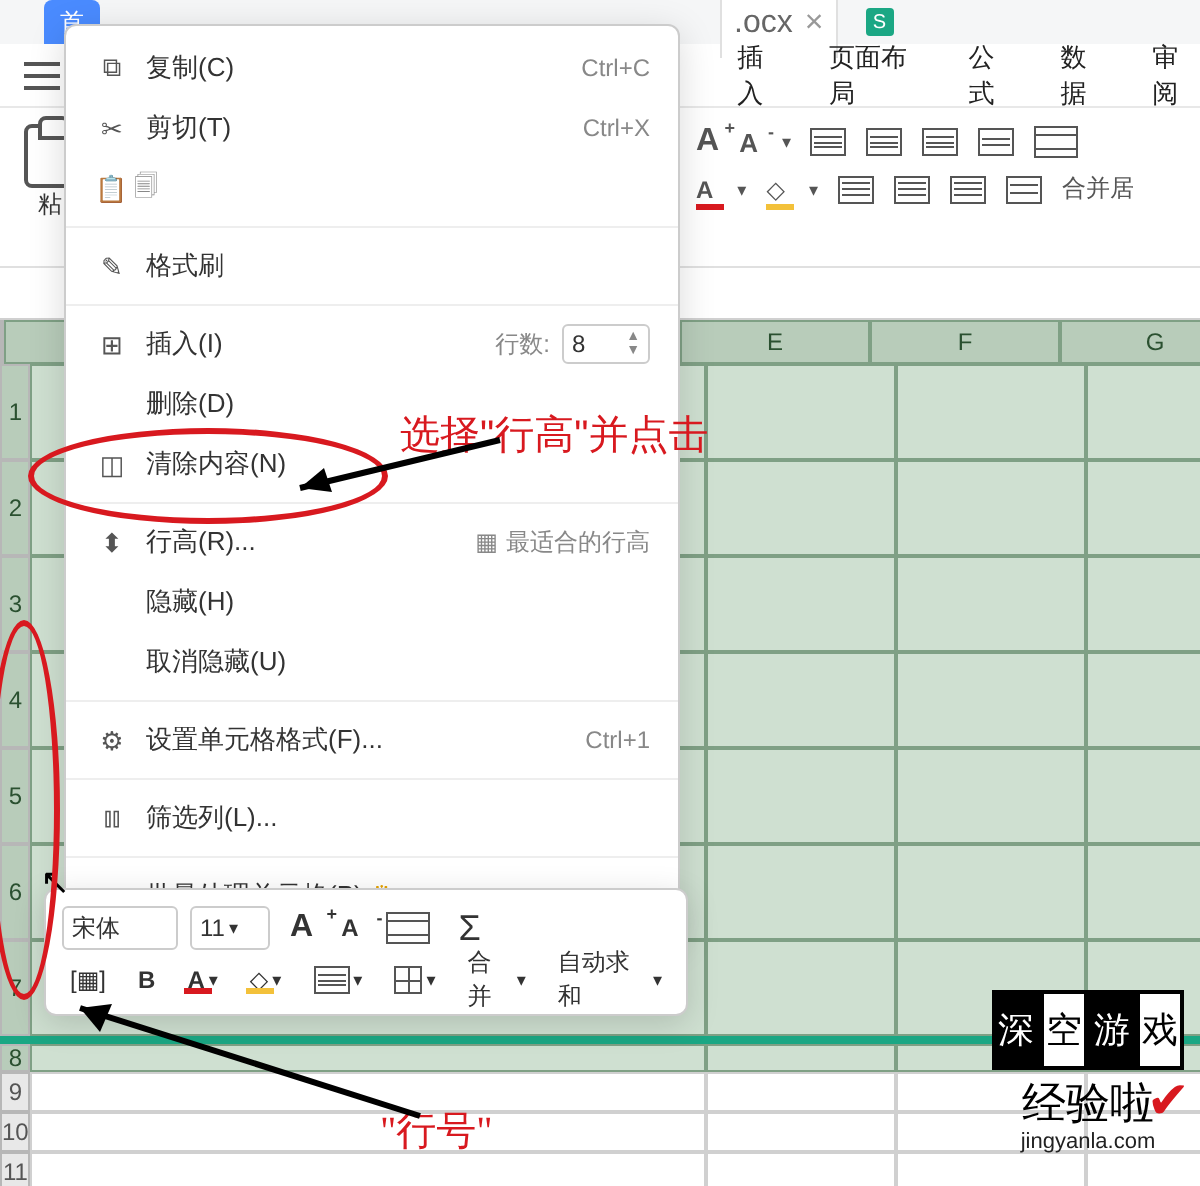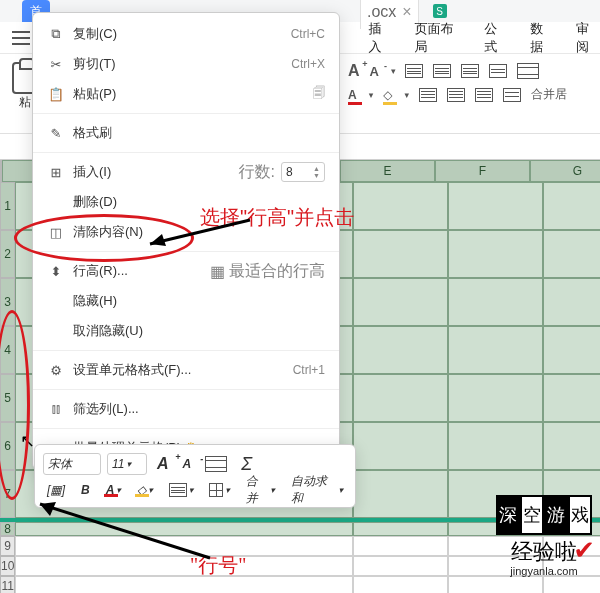--- a/index.html
+++ b/index.html
@@ -51,37 +51,37 @@
 .cells .crow .cell { flex:0 0 95px; border:1px solid #7fa085; background:#cfe0d1;}
 .cells .crow.small { height:20px;}
 .cells .crow.small .cell { background:#fff; border:1px solid #d0d0d0;}
 
 
 .context-menu { position:absolute; left:32px; top:12px; width:308px; background:#fff; border:1px solid #ccc; border-radius:6px; box-shadow:0 4px 18px rgba(0,0,0,0.15); padding:6px 0; z-index:50; font-size:13px; color:#333;}
 .context-menu .mi { display:flex; align-items:center; height:30px; padding:0 14px 0 12px; position:relative;}
 .context-menu .mi .ico { width:22px; display:flex; align-items:center; justify-content:center; color:#555;}
 .context-menu .mi .lbl { flex:1; margin-left:6px;}
 .context-menu .mi .short { color:#888; font-size:12px;}
-.context-menu .mi .side { color:#888; font-size:16px;}
+.context-menu .mi .side { color:#888; font-size:12px;}
 .context-menu .mi .stepper { width:44px; height:20px; border:1px solid #ccc; border-radius:3px; display:flex; align-items:center; justify-content:space-between; padding:0 4px; font-size:12px; margin-left:6px;}
 .context-menu .mi .stepper .arrows{display:flex;flex-direction:column;font-size:7px;line-height:7px;color:#888;}
 .context-menu hr { border:none; border-top:1px solid #eee; margin:4px 0;}
 .context-menu .mi .more { position:absolute; right:10px; font-size:10px; color:#888;}
 
 
 .red-ellipse { position:absolute; border:3px solid #d8191f; border-radius:50%; z-index:60; pointer-events:none;}
 .ellipse-rowheight { left:14px; top:214px; width:180px; height:48px;}
 .ellipse-rownums { left:-6px; top:310px; width:36px; height:190px;}
 .anno-text { position:absolute; color:#d8191f; font-size:20px; font-family:"SimSun",serif; z-index:60; pointer-events:none;}
 .anno1 { left:200px; top:204px;}
 .anno2 { left:190px; top:552px;}
 svg.arrow { position:absolute; z-index:60; pointer-events:none;}
 
 
-.mini-toolbar { position:absolute; left:34px; top:444px; width:322px; height:64px; background:#fff; border:1px solid #ccc; border-radius:6px; box-shadow:0 4px 16px rgba(0,0,0,0.15); z-index:55; padding:6px 8px; font-size:12px; color:#333;font-style:italic;}
+.mini-toolbar { position:absolute; left:22px; top:444px; width:322px; height:64px; background:#fff; border:1px solid #ccc; border-radius:6px; box-shadow:0 4px 16px rgba(0,0,0,0.15); z-index:55; padding:6px 8px; font-size:12px; color:#333;}
 .mini-toolbar .r1 { display:flex; align-items:center; gap:6px; height:26px;}
 .mini-toolbar .r2 { display:flex; align-items:center; gap:8px; height:26px;}
 .mini-toolbar select,.mini-toolbar .combo { height:22px; border:1px solid #ccc; border-radius:3px; font-size:12px; padding:0 4px; background:#fff;}
 .mini-toolbar .combo { display:inline-flex; align-items:center;}
 .mini-toolbar .btn { display:inline-flex; align-items:center; padding:0 4px;}
 .red-bar{display:inline-block;width:14px;height:3px;background:#d8191f;margin-top:12px;}
 .yellow-bar{display:inline-block;width:14px;height:3px;background:#f3c13a;margin-top:12px;}
 .sigma{font-size:18px;}
 .merge-lbl{font-size:12px;}
 .grid-icon{width:14px;height:14px;border:1px solid #555;position:relative;display:inline-block;}
@@ -294,21 +294,20 @@
     <span class="lbl">复制(C)</span>
     <span class="short">Ctrl+C</span>
   </div>
   <div class="mi">
     <span class="ico">✂</span>
     <span class="lbl">剪切(T)</span>
     <span class="short">Ctrl+X</span>
   </div>
   <div class="mi">
     <span class="ico">📋</span>
-    <span class="lbl">粘贴(P)</span>
     <span class="short">🗐</span>
   </div>
   <hr>
   <div class="mi">
     <span class="ico">✎</span>
     <span class="lbl">格式刷</span>
   </div>
   <hr>
   <div class="mi">
     <span class="ico">⊞</span>

